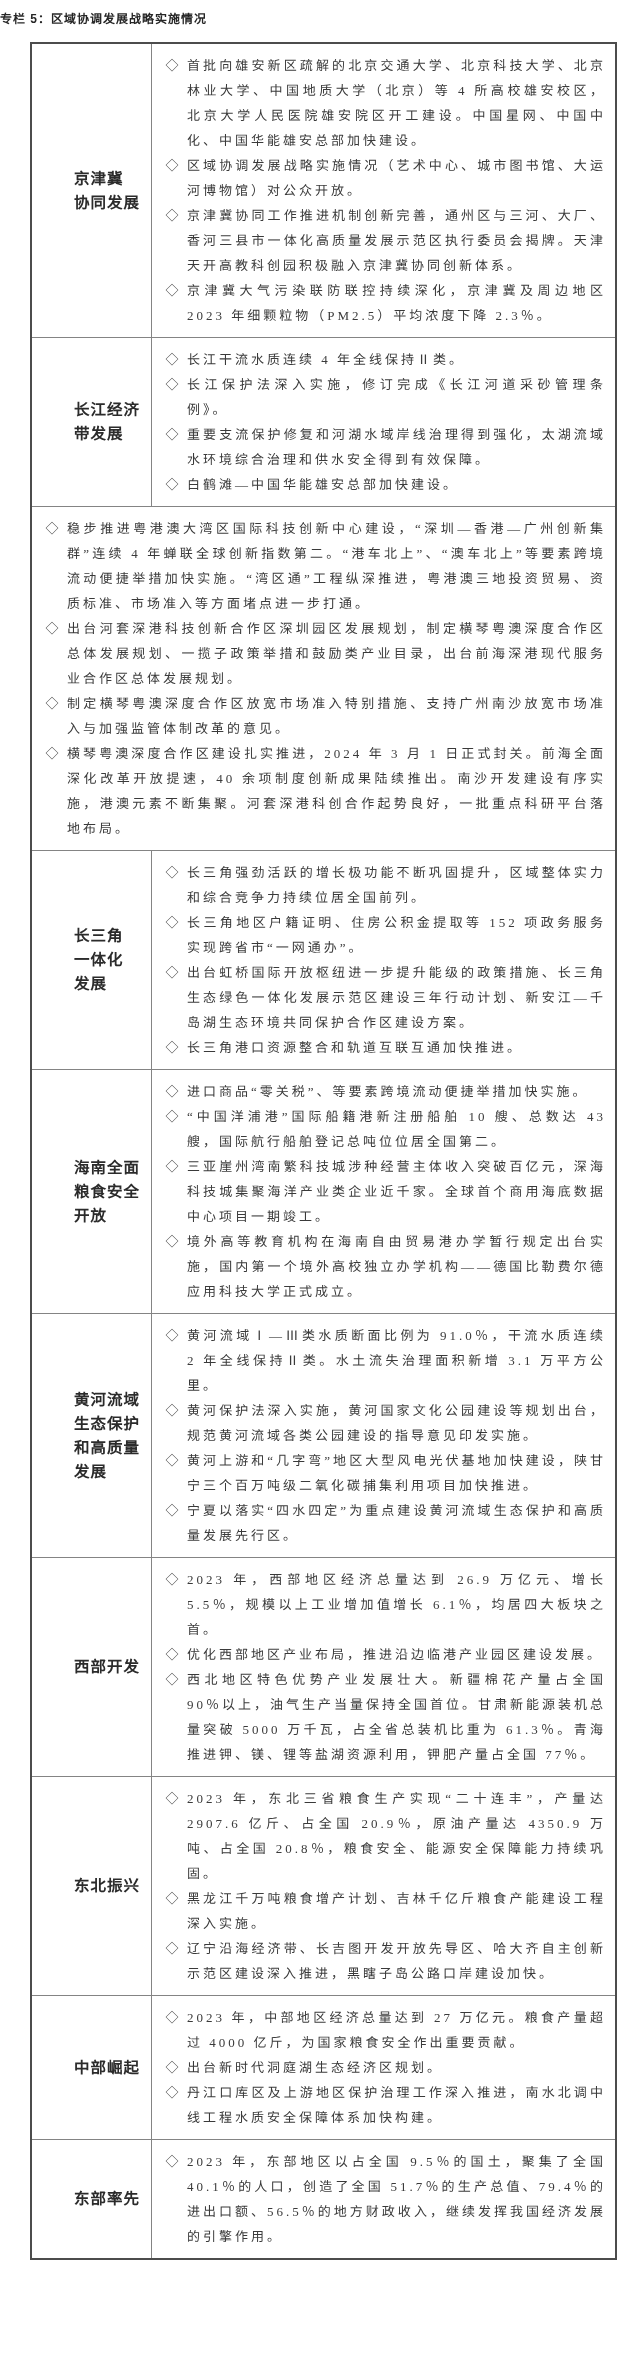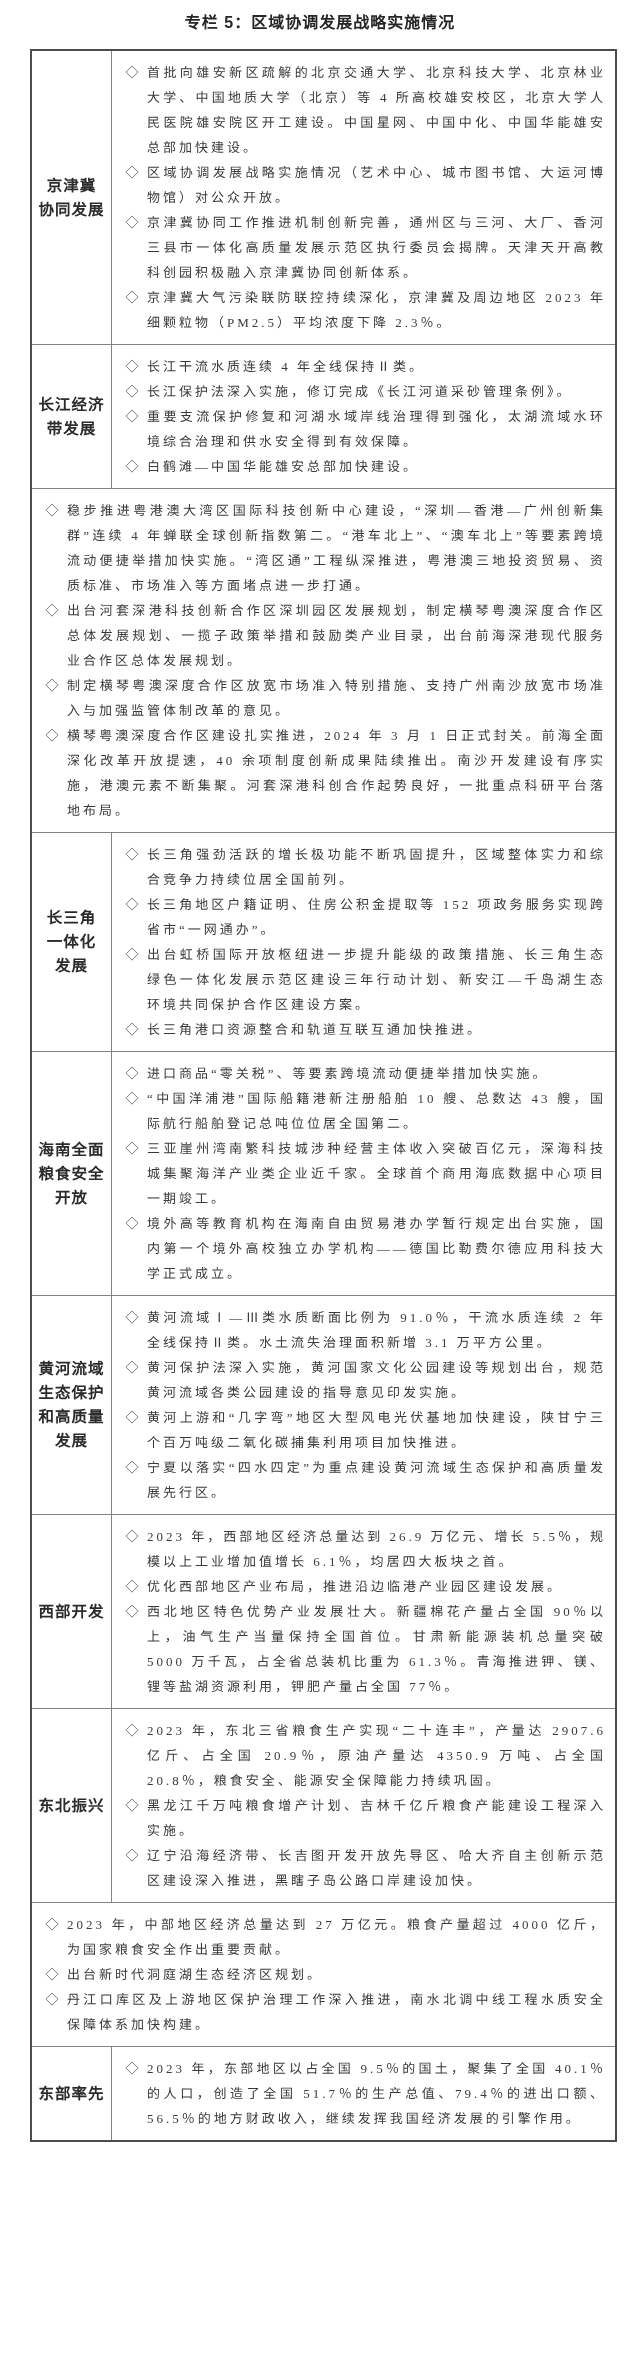--- a/index.html
+++ b/index.html
@@ -9,24 +9,24 @@
     width: 640px;
   }
   .page {
     width: 640px;
     box-sizing: border-box;
     padding-top: 9px;
     font-family: "Liberation Serif", serif;
     color: #3a3a3a;
   }
   .box-title {
-    text-align: center;
+    text-align: left;
     font-family: "Liberation Sans", sans-serif;
     font-weight: bold;
-    font-size: 16px;
+    font-size: 12px;
     letter-spacing: 1px;
     color: #262626;
     margin: 0 0 16px 0;
   }
   .box-table {
     margin: 0 23px 12px 30px;
     border: 2px solid #4c4c4c;
   }
   .box-row {
     display: flex;
@@ -36,30 +36,31 @@
   .box-row:first-child {
     border-top: none;
   }
   .label-cell {
     width: 80px;
     flex: 0 0 80px;
     border-right: 1px solid #848484;
     display: flex;
     flex-direction: column;
     justify-content: center;
-    align-items: center;
+    align-items: flex-start;
     font-family: "Liberation Sans", sans-serif;
     font-weight: bold;
     font-size: 15.5px;
     line-height: 24px;
     color: #2b2b2b;
     letter-spacing: 1px;
     padding: 6px 2px;
     box-sizing: border-box;
     text-align: center;
+    margin-left: 40px;
   }
   .content-cell {
     flex: 1 1 auto;
     padding: 9px 9px 9px 5px;
     box-sizing: border-box;
   }
   .bullet-item {
     display: flex;
     align-items: flex-start;
   }
@@ -273,20 +274,23 @@
               <span class="bullet-text">黑龙江千万吨粮食增产计划、吉林千亿斤粮食产能建设工程深入实施。</span>
             </div>
             <div class="bullet-item">
               <span class="bullet">◇</span>
               <span class="bullet-text">辽宁沿海经济带、长吉图开发开放先导区、哈大齐自主创新示范区建设深入推进，黑瞎子岛公路口岸建设加快。</span>
             </div>
           </div>
   </div>
 
   <div class="box-row">
+    <div class="label-cell">
+            <div class="label-line">中部崛起</div>
+          </div>
     <div class="content-cell">
             <div class="bullet-item">
               <span class="bullet">◇</span>
               <span class="bullet-text">2023 年，中部地区经济总量达到 27 万亿元。粮食产量超过 4000 亿斤，为国家粮食安全作出重要贡献。</span>
             </div>
             <div class="bullet-item">
               <span class="bullet">◇</span>
               <span class="bullet-text">出台新时代洞庭湖生态经济区规划。</span>
             </div>
             <div class="bullet-item">

